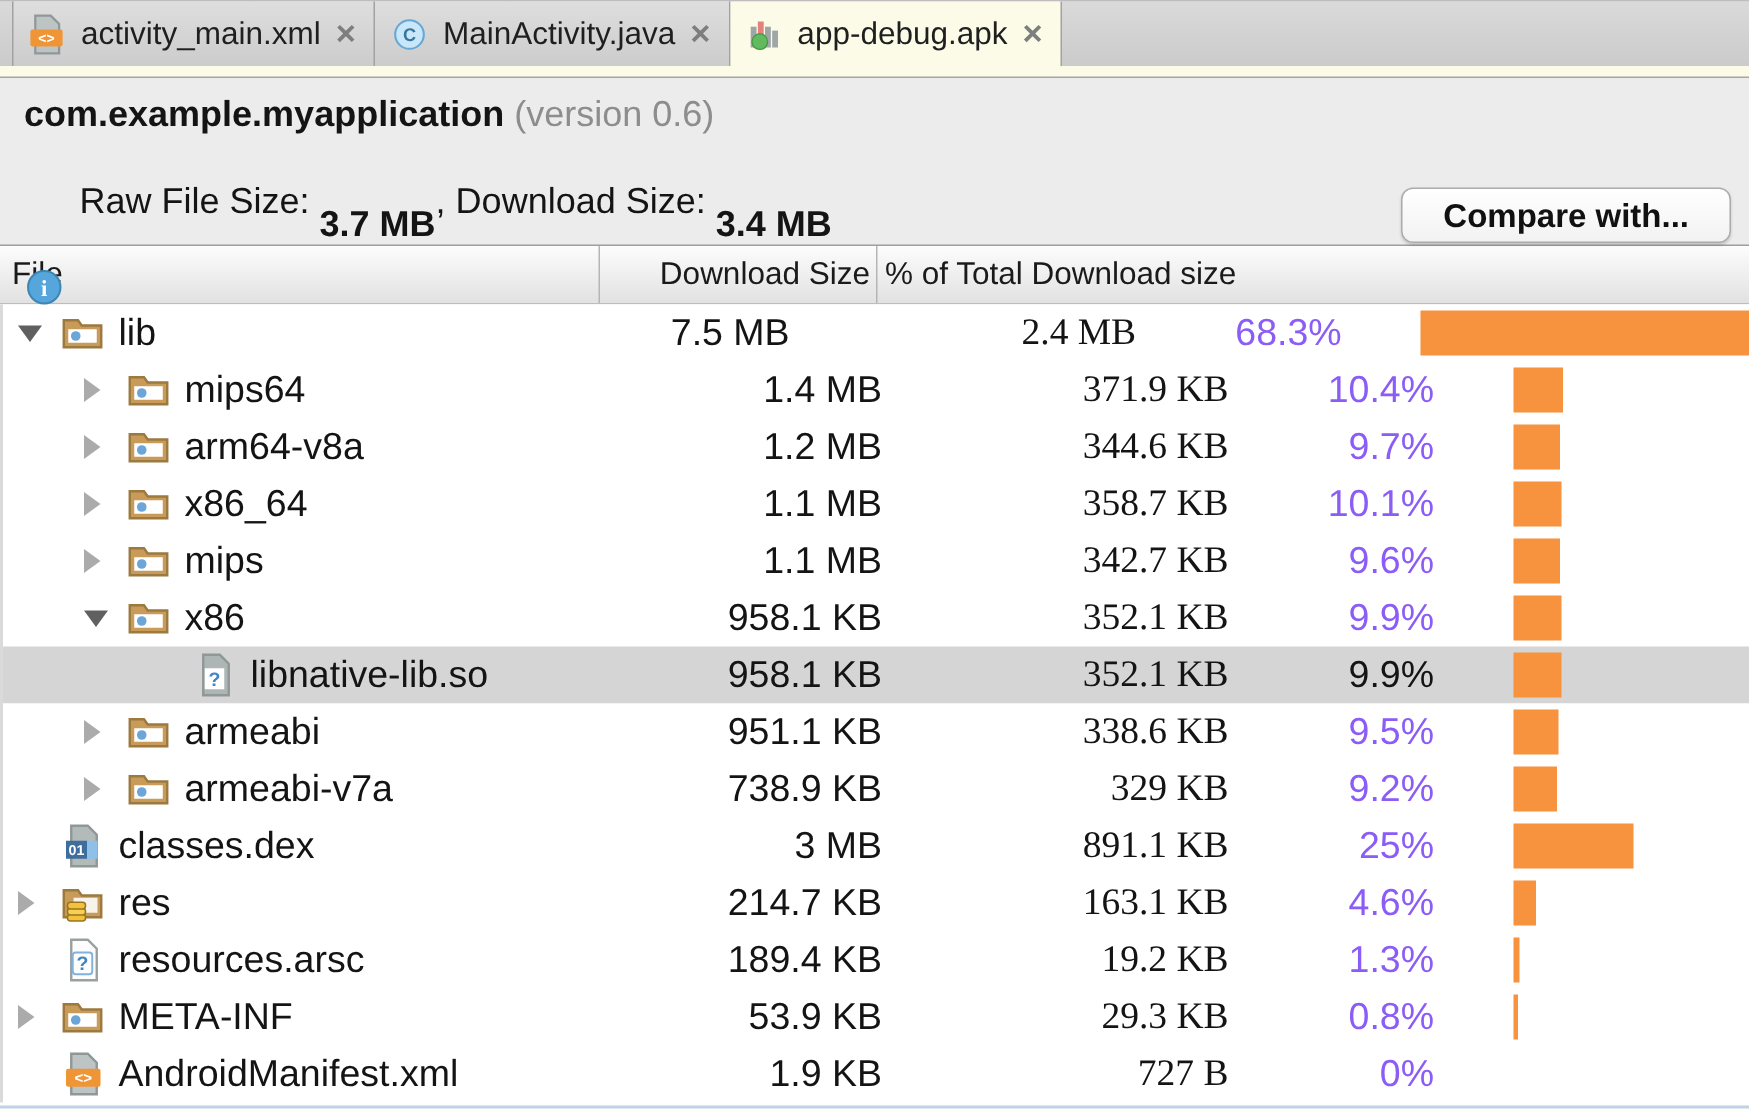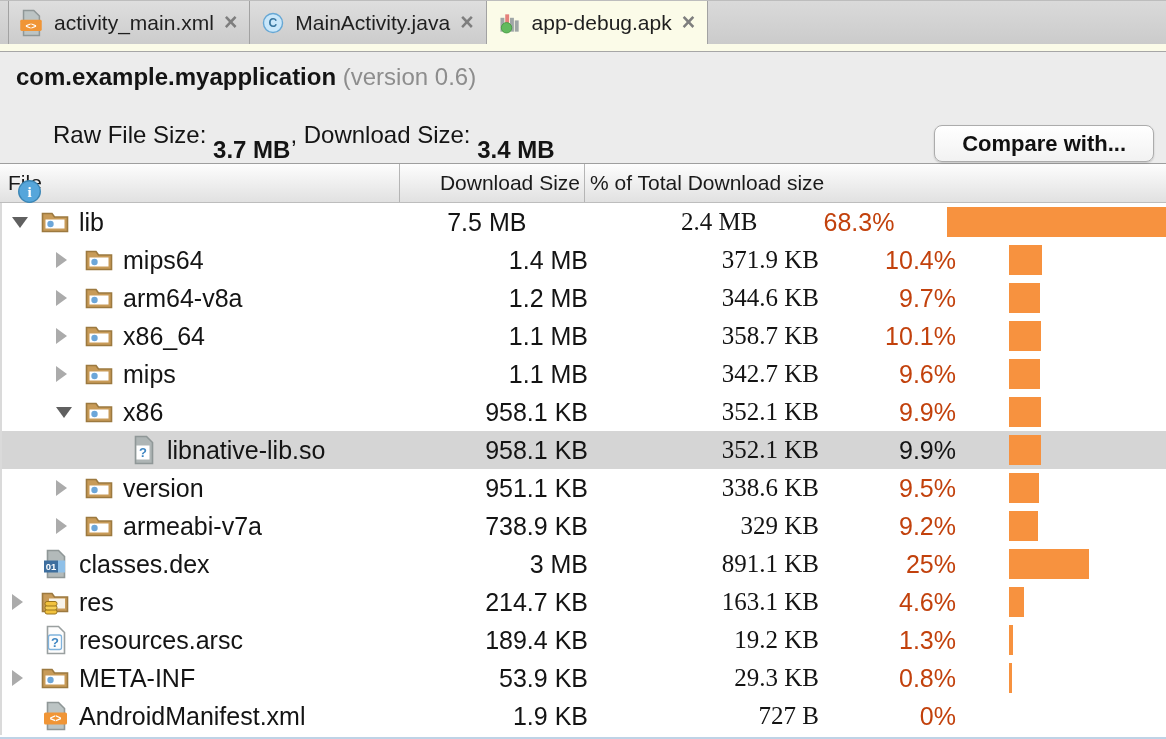--- a/index.html
+++ b/index.html
@@ -41,21 +41,21 @@
   .tbody { background: #fff; border-left: 2px solid #dadada; }
   .row { display: flex; height: 38px; align-items: center; font-size: 25px; color: #141414; background: #fff; gap: 43px; }
   .cell-name { width: 398px; display: flex; align-items: center; overflow: hidden; white-space: nowrap; }
   .indent { flex: none; }
   .arrowbox { width: 34px; flex: none; display: flex; align-items: center; justify-content: flex-start; padding-left: 6px; }
   .tri-down { width: 0; height: 0; border-left: 8px solid transparent; border-right: 8px solid transparent; border-top: 11px solid #606060; }
   .tri-right { width: 0; height: 0; border-top: 8px solid transparent; border-bottom: 8px solid transparent; border-left: 11px solid #ababab; }
   .ficon { width: 30px; height: 30px; flex: none; margin-right: 9px; display: flex; align-items: center; justify-content: center; }
   .cell-raw { width: 152px; text-align: right; padding-right: 7px; flex: none; }
   .cell-dl  { width: 185px; text-align: right; padding-right: 4px; flex: none; font-family: Liberation Serif, serif; }
-  .cell-pct { width: 93px; text-align: right; padding-right: 3px; flex: none; color: #c2410c; }
+  .cell-pct { width: 93px; text-align: right; padding-right: 3px; flex: none; color: #8b5cf6; }
   .cell-bar { flex: 1; display: flex; align-items: center; padding-left: 7px; height: 100%; }
   .bar { height: 30px; }
 </style>
 </head>
 <body>
 
 <div class="page">
 
   <div class="tabbar">
     <div class="tab">
@@ -273,21 +273,21 @@
           <span class="arrowbox">
             <span class="tri-right"></span>
           </span>
           <span class="ficon">
             <svg width="30" height="30" viewBox="0 0 30 30">
               <path d="M2.5 6.5 h9.5 l2.5 3.5 h13 V24.5 H2.5 Z" fill="#c89b58" stroke="#9c793f" stroke-width="1.6"></path>
               <rect x="5.5" y="12.5" width="19" height="9" fill="#ffffff"></rect>
               <circle cx="10.5" cy="17" r="3.2" fill="#6ca6d9"></circle>
             </svg>
           </span>
-          <span>version</span>
+          <span>armeabi</span>
         </div>
         <div class="cell-raw">951.1 KB</div>
         <div class="cell-dl">338.6 KB</div>
         <div class="cell-pct">9.5%</div>
         <div class="cell-bar">
           <div class="bar" style="width: 30.4px; background: rgb(247, 146, 63);"></div>
         </div>
       </div>
       <div class="row">
         <div class="cell-name">

